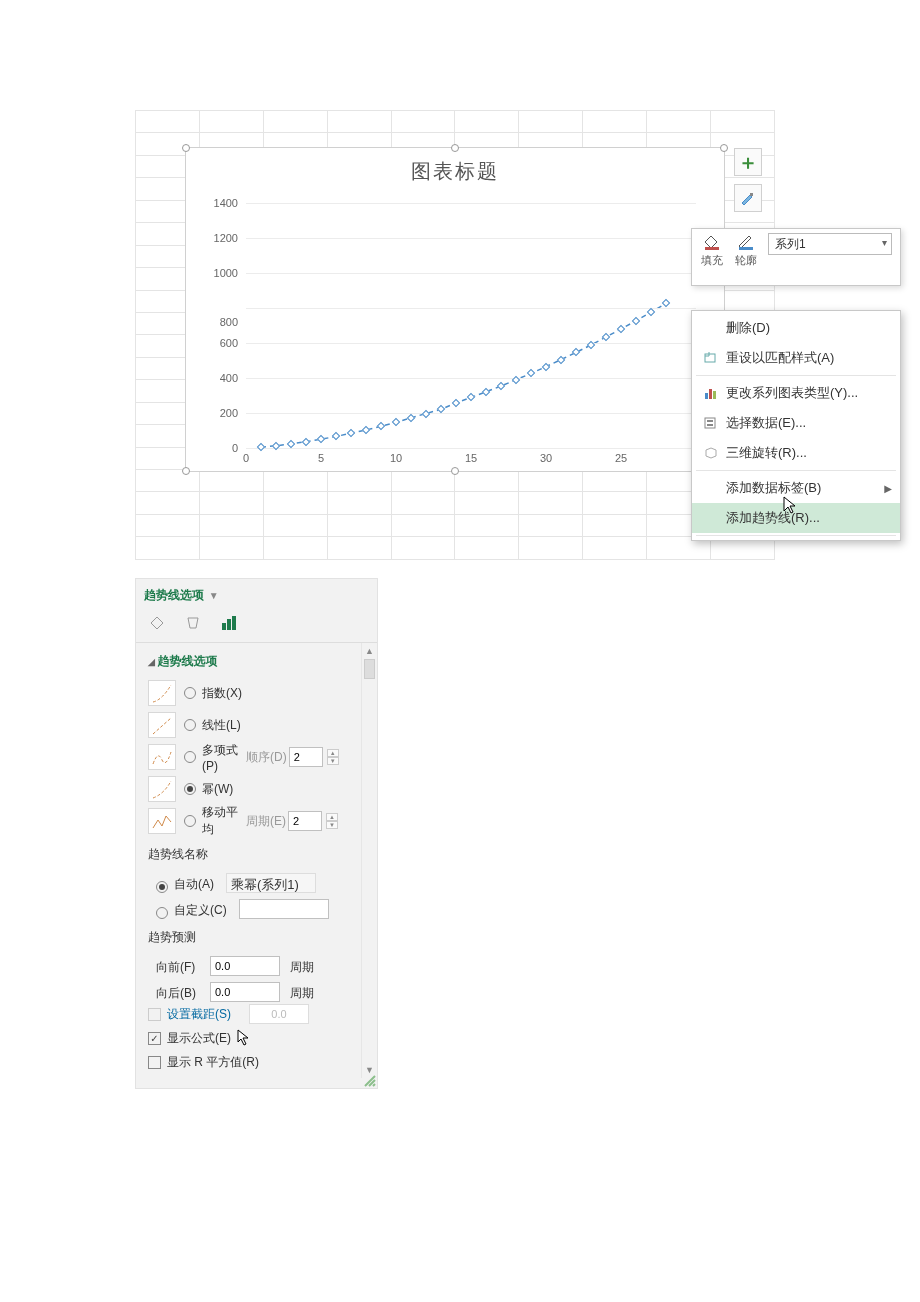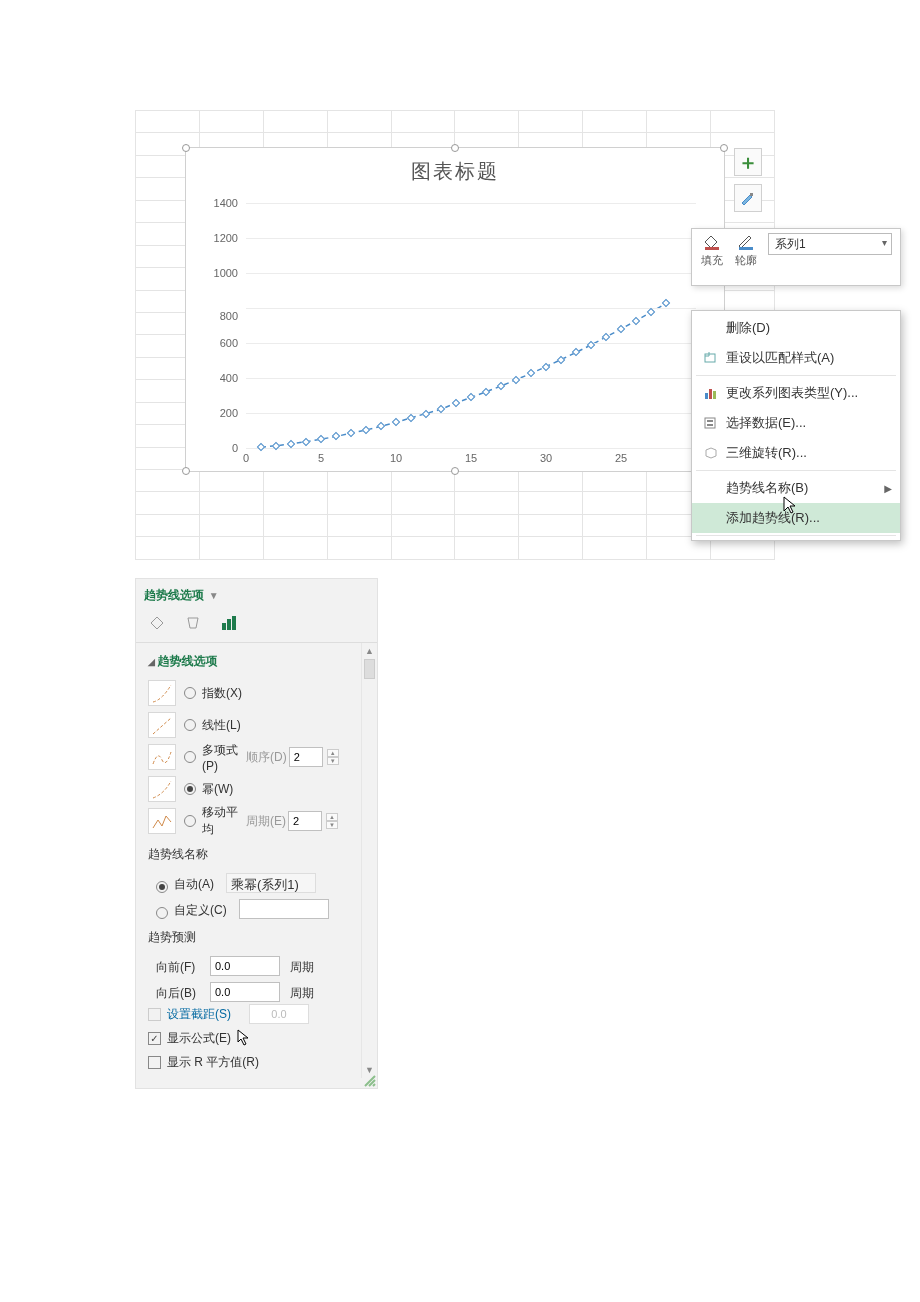--- a/index.html
+++ b/index.html
@@ -596,21 +596,21 @@
       </svg>
     <div class="gridline" style="top: 245px;"></div>
         <div class="axis-y-label" style="top: 245px;">0</div>
         <div class="gridline" style="top: 210px;"></div>
         <div class="axis-y-label" style="top: 210px;">200</div>
         <div class="gridline" style="top: 175px;"></div>
         <div class="axis-y-label" style="top: 175px;">400</div>
         <div class="gridline" style="top: 140px;"></div>
         <div class="axis-y-label" style="top: 140px; margin-left: 43px;">600</div>
         <div class="gridline" style="top: 105px;"></div>
-        <div class="axis-y-label" style="top: 113px;">800</div>
+        <div class="axis-y-label" style="top: 119px;">800</div>
         <div class="gridline" style="top: 70px;"></div>
         <div class="axis-y-label" style="top: 70px;">1000</div>
         <div class="gridline" style="top: 35px;"></div>
         <div class="axis-y-label" style="top: 35px;">1200</div>
         <div class="gridline" style="top: 0px;"></div>
         <div class="axis-y-label" style="top: 0px;">1400</div>
         <div class="axis-x-label" style="left: 0px;">0</div>
         <div class="axis-x-label" style="left: 75px;">5</div>
         <div class="axis-x-label" style="left: 150px;">10</div>
         <div class="axis-x-label" style="left: 225px;">15</div>
@@ -710,21 +710,21 @@
       <span class="ic">
           <svg width="16" height="16">
             <path d="M3 5 L8 3 L13 5 L13 11 L8 13 L3 11 Z" fill="none" stroke="#aaa"></path>
           </svg>
         </span>
       <span>三维旋转(R)...</span>
     </div>
     <div class="ctx-sep"></div>
     <div class="ctx-item">
       <span class="ic"></span>
-        <span>趋势线名称(B)</span>
+        <span>添加数据标签(B)</span>
       <span class="ctx-arrow">▶</span>
     </div>
     <div class="ctx-item hl">
       <span class="ic"></span>
         <span>添加趋势线(R)...</span>
     </div>
     <div class="ctx-sep"></div>
   </div>
 
   <div class="cursor-arrow">

